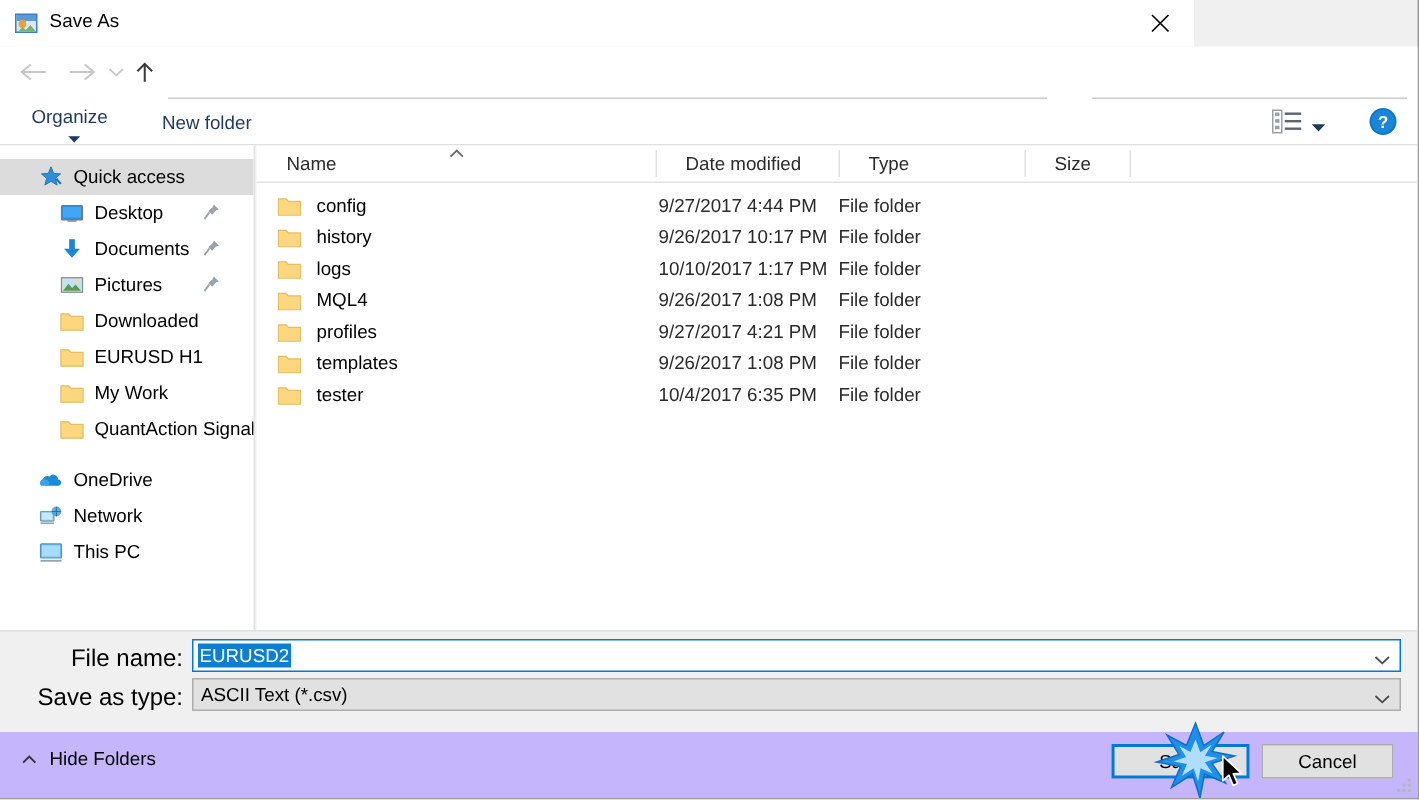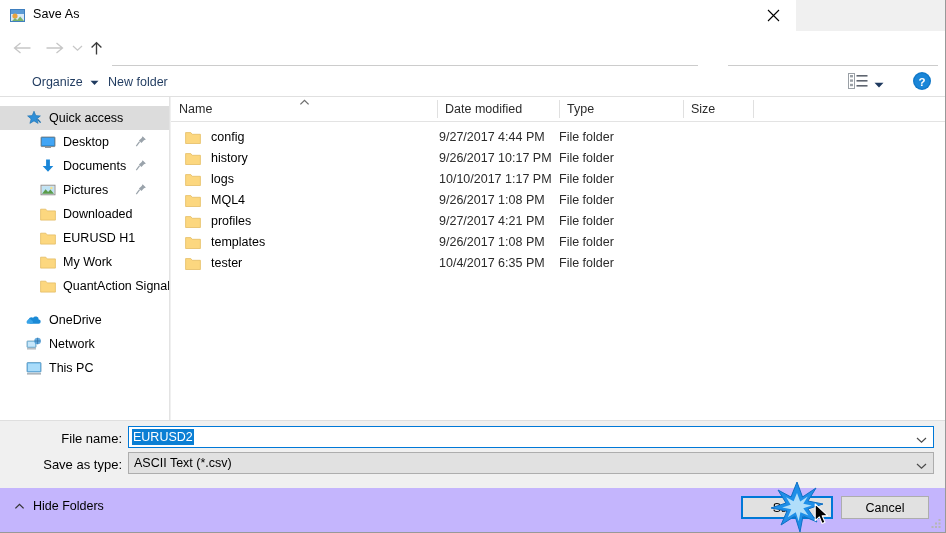--- a/index.html
+++ b/index.html
@@ -96,21 +96,21 @@
   
   #toolbar {
     position: absolute; left: 0; top: 66px; width: 946px; height: 31px;
     background: #ffffff; border-bottom: 1px solid #e0e0e0;
   }
   .tb-item {
     position: absolute; top: 5px; height: 21px;
     display: flex; align-items: center;
     font-size: 12.5px; color: #1f3a5f;
   }
-  #tb-organize { left: 32px; }
+  #tb-organize { left: 21px; flex-direction: column; }
   #tb-organize .caret { margin-left: 7px; }
   #tb-newfolder { left: 108px; color: #1f3a5f; }
   #tb-view {
     position: absolute; left: 848px; top: 6px; width: 20px; height: 18px;
   }
   #tb-view-caret {
     position: absolute; left: 874px; top: 12px;
   }
   #tb-help {
     position: absolute; left: 912px; top: 5px; width: 20px; height: 20px;
@@ -141,21 +141,21 @@
     position: absolute; left: 171px; top: 97px; width: 775px; height: 323px;
     background: #ffffff;
   }
   #fl-header {
     position: absolute; left: 0; top: 0; width: 775px; height: 25px;
     border-bottom: 1px solid #e3e3e3;
   }
   .colhead {
     position: absolute; top: 5px; height: 20px;
     font-size: 12.5px; color: #2b2b2b;
-    padding-left: 8px;
+    padding-left: 20px;
   }
   .colsep {
     position: absolute; top: 3px; height: 18px; width: 1px; background: #e0e0e0;
   }
   #sort-caret {
     position: absolute; left: 128px; top: -2px;
   }
   .row {
     position: absolute; height: 20px; left: 0; width: 775px;
     font-size: 12.5px; color: #000;
@@ -176,21 +176,21 @@
     position: absolute; left: 14px; top: 3px; width: 16px; height: 14px;
   }
 
   
   #formarea {
     position: absolute; left: 0; top: 420px; width: 946px; height: 68px;
     background: #f0f0f0;
     border-top: 1px solid #dfdfdf;
   }
   .form-label {
-    position: absolute; font-size: 13px; color: #000; text-align: right;
+    position: absolute; font-size: 16px; color: #000; text-align: right;
     width: 110px;
   }
   #lbl-filename { left: 12px; top: 10px; }
   #lbl-filetype { left: 12px; top: 36px; }
 
   #filename-combo {
     position: absolute; left: 128px; top: 5px; width: 806px; height: 22px;
     border: 1px solid #0078d7; background: #ffffff;
   }
   #filename-value {

